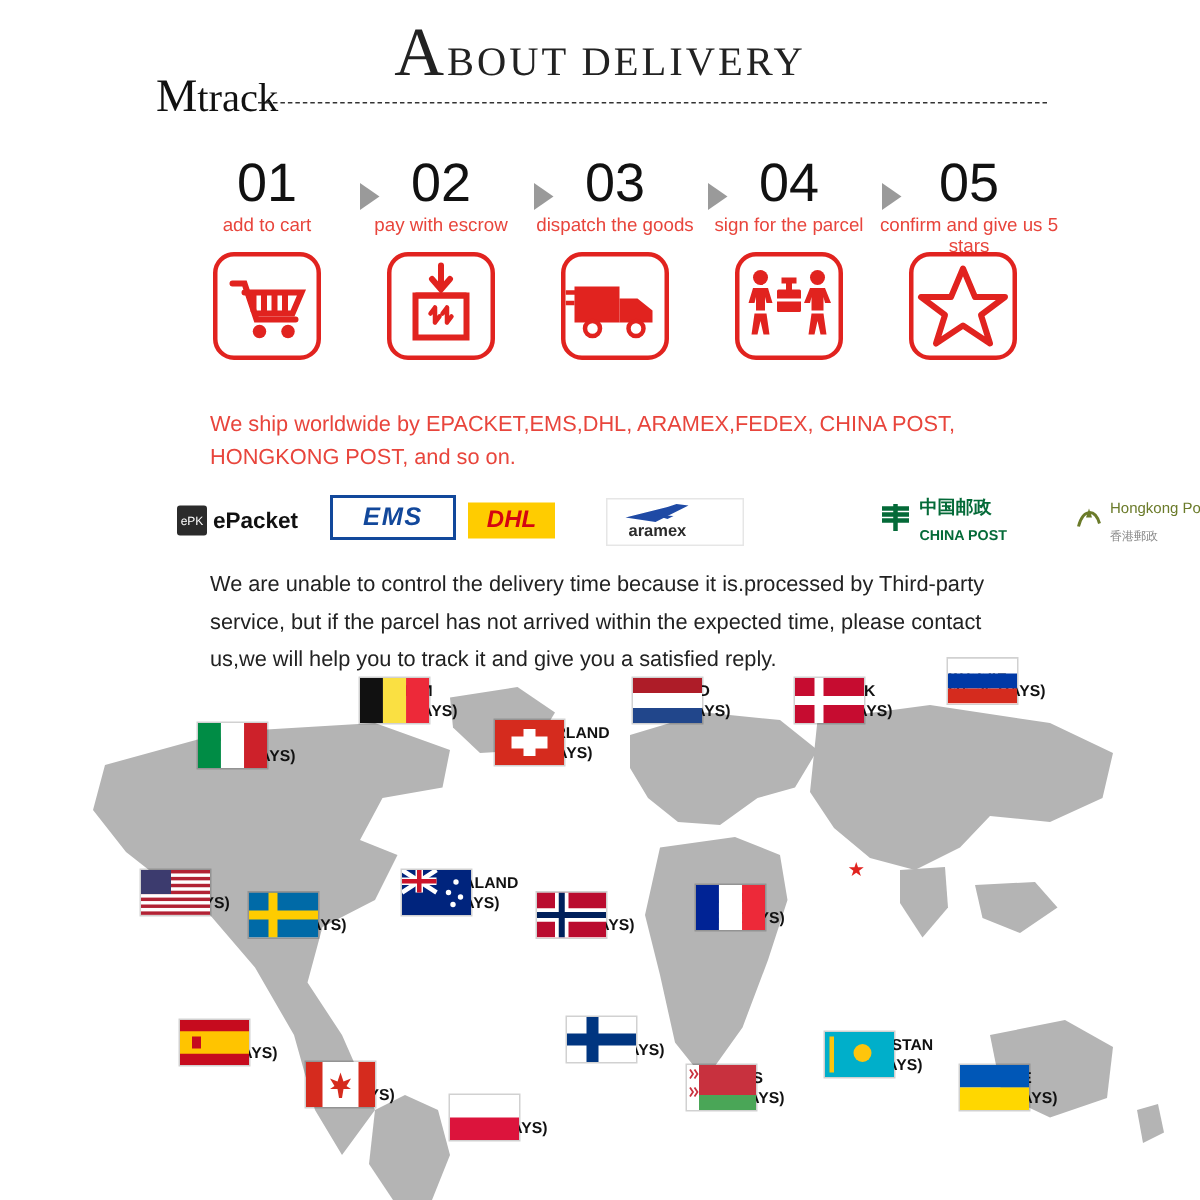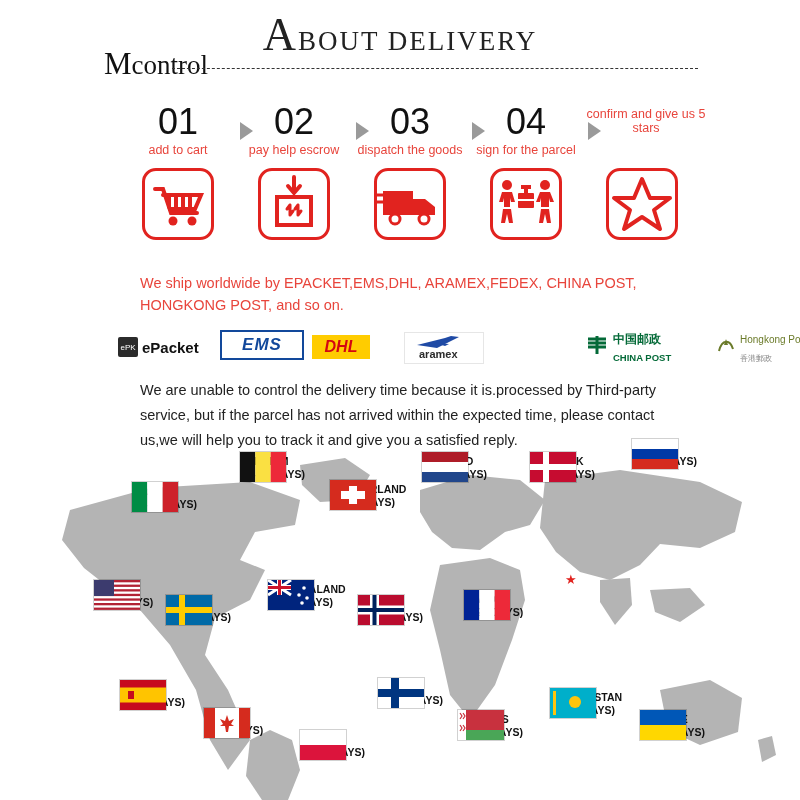--- a/index.html
+++ b/index.html
@@ -73,21 +73,21 @@
   .cr-epacket .t{font-size:15px;font-weight:bold;color:#111;}
 
   .cr-ems{left:102px;width:80px;border:2px solid #12489b;background:#fff;
     display:flex;align-items:center;justify-content:center;height:26px;margin-top:0;}
   .cr-ems .t{font-size:17px;font-weight:bold;font-style:italic;color:#12489b;letter-spacing:1px;}
 
   .cr-dhl{left:194px;width:58px;background:#ffcc00;height:24px;margin-top:5px;
     display:flex;align-items:center;justify-content:center;}
   .cr-dhl .t{font-size:16px;font-weight:bold;font-style:italic;color:#d40511;letter-spacing:0px;}
 
-  .cr-aramex{left:286px;width:78px;background:#fff;border:1px solid #e6e6e6;height:30px;margin-top:2px;}
+  .cr-aramex{left:286px;width:78px;background:#fff;border:1px solid #e6e6e6;height:30px;margin-top:2px;padding-left:12px;}
   .cr-aramex .t{font-size:11px;font-weight:bold;color:#2b2b2b;position:absolute;left:14px;top:15px;}
   .cr-aramex .plane{position:absolute;left:10px;top:1px;}
 
   .cr-fedex{left:376px;width:80px;}
   .cr-fedex .fed{font-size:19px;font-weight:bold;color:#4d148c;letter-spacing:-1px;}
   .cr-fedex .ex{font-size:19px;font-weight:bold;color:#ff6600;letter-spacing:-1px;}
   .cr-fedex .sub{position:absolute;left:30px;top:21px;font-size:8px;color:#4d148c;}
 
   .cr-china{left:468px;width:110px;display:flex;align-items:center;}
   .cr-china .t1{font-size:12px;color:#046a38;font-weight:bold;line-height:11px;}
@@ -117,51 +117,52 @@
 </head>
 <body>
 
 <div class="page">
 
   <div class="title-wrap">
     <span class="big">A</span><span class="rest">BOUT DELIVERY</span>
   </div>
 
   <div class="brand">
-    <span class="cap">M</span><span>control</span>
+    <span class="cap">M</span><span>track</span>
   </div>
   <div class="dashline"></div>
 
   <div class="steps">
 
     <div class="step" style="left:0px;top:0;">
       <div class="num">01</div>
       <div class="lbl">add to cart</div>
     </div>
     <div class="arrow" style="left:120px;"></div>
 
     <div class="step" style="left:116px;top:0;">
       <div class="num">02</div>
-      <div class="lbl">pay help escrow</div>
+      <div class="lbl">pay with escrow</div>
     </div>
     <div class="arrow" style="left:236px;"></div>
 
     <div class="step" style="left:232px;top:0;">
       <div class="num">03</div>
       <div class="lbl">dispatch the goods</div>
     </div>
     <div class="arrow" style="left:352px;"></div>
 
     <div class="step" style="left:348px;top:0;">
       <div class="num">04</div>
       <div class="lbl">sign for the parcel</div>
     </div>
     <div class="arrow" style="left:468px;"></div>
 
     <div class="step" style="left:464px;top:0;width:124px;">
+      <div class="num">05</div>
       <div class="lbl">confirm and give us 5 stars</div>
     </div>
   </div>
 
   <div class="icons">
 
     <div class="ibox" style="left:22px;">
       <svg width="66" height="66" viewBox="0 0 66 66">
         <g stroke="#e1231f" stroke-width="4" fill="none" stroke-linecap="round">
           <path d="M10 18 L18 18 L26 42 L52 42"></path>

